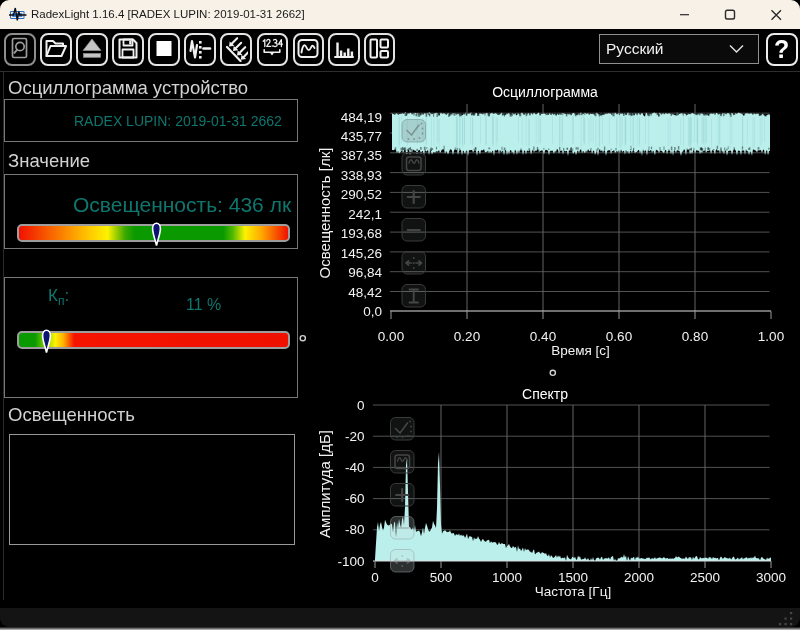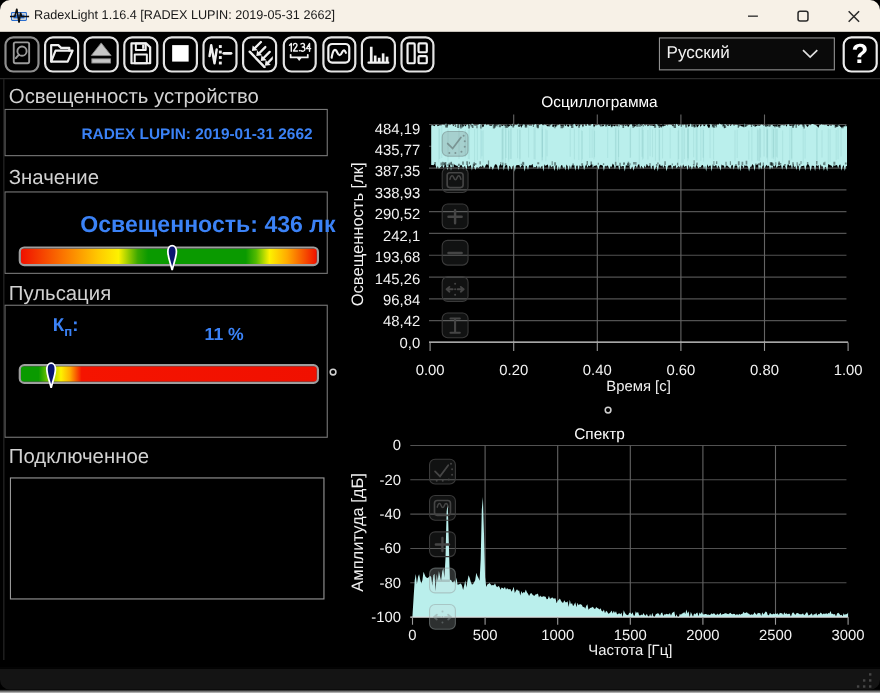--- a/index.html
+++ b/index.html
@@ -13,41 +13,41 @@
 #toolbar { position:absolute; left:0; top:29px; width:800px; height:43px; background:#000;
   border-bottom:1px solid #2e2e2e; }
 #langbox { position:absolute; left:599px; top:5px; width:160px; height:30px;
   border:1.5px solid #909090; background:#0a0a0a; color:#f2f2f2; font-size:15.5px; }
 #langbox span { position:absolute; left:6px; top:5px; }
 #helpbtn { position:absolute; left:766px; top:3.5px; width:31.5px; height:33px;
   border:2px solid #ececec; border-radius:8px; color:#fff; font-size:25px; font-weight:bold;
   text-align:center; line-height:29px; }
 .ghead { position:absolute; color:#d2d2d2; font-size:18.5px; }
 .gbox { position:absolute; border:1px solid #787878; background:#000; }
-.btext { position:absolute; color:#3b82f6; font-weight:bold; font-size:16px; white-space:nowrap;padding-left:40px; }
+.btext { position:absolute; color:#0f766e; font-weight:normal; font-size:16px; white-space:nowrap;padding-left:40px; }
 .gbar { position:absolute; height:18px; width:273px; left:17px; border:2px solid #9e9e9e;
   border-radius:5px; }
 .drop { position:absolute; }
 #statusbar { position:absolute; left:0; top:607px; width:800px; height:20px; background:#141414;
   border-top:1px solid #000; }
 #bottomstrip { position:absolute; left:0; top:627px; width:800px; height:3px;
   background:linear-gradient(#101010,#c8c8c8); }
 .cl { font-size:13.5px; fill:#f2f2f2; font-family:"Liberation Sans", sans-serif; }
 .ct { font-size:14px; fill:#ffffff; font-family:"Liberation Sans", sans-serif; }
 .crot { font-size:15px; fill:#f2f2f2; font-family:"Liberation Sans", sans-serif; }
 </style></head>
 <body>
 <div id="win">
   <div id="titlebar">
     <svg style="position:absolute;left:9px;top:6px" width="18" height="17" viewBox="0 0 18 17">
       <rect x="1" y="5" width="14.5" height="8" rx="1.2" fill="#2a6ed0"></rect>
       <rect x="2.6" y="6.6" width="11.3" height="4.8" fill="none" stroke="#f2ecdc" stroke-width="1.2"></rect>
       <path d="M0,9 H4.5 L6.3,2 L8.3,14.5 L9.7,5.5 L10.7,9 H17.5" fill="none" stroke="#0e0e0c" stroke-width="1.4"></path>
     </svg>
-    <div id="titletext">RadexLight 1.16.4 [RADEX LUPIN: 2019-05-31 2662]</div>
+    <div id="titletext">RadexLight 1.16.4 [RADEX LUPIN: 2019-01-31 2662]</div>
     <svg style="position:absolute;left:670px;top:0" width="130" height="29" viewBox="0 0 130 29">
       <line x1="10" y1="14.7" x2="19" y2="14.7" stroke="#2b2b2b" stroke-width="1.2"></line>
       <rect x="55.5" y="10.2" width="9" height="8.8" rx="1.8" fill="none" stroke="#2b2b2b" stroke-width="1.4"></rect>
       <path d="M101.5,10.3 L111,19.8 M111,10.3 L101.5,19.8" stroke="#2b2b2b" stroke-width="1.4"></path>
     </svg>
   </div>
   <div id="toolbar">
       <div class="tbtn" style="left:4px;border-color:#8e8e8e">
         <svg width="24" height="26" viewBox="0 0 24 26">
           <rect x="4.5" y="2.5" width="14" height="19" rx="1.5" stroke="#9b9b9b" fill="none" stroke-linejoin="round" stroke-linecap="round" stroke-width="1.7"></rect>
@@ -145,45 +145,44 @@
       </div>
     <div id="langbox">
         <span>Русский</span>
       <svg style="position:absolute;right:14px;top:9px" width="15" height="10" viewBox="0 0 15 10">
         <path d="M1,1.5 L7.5,8 L14,1.5" fill="none" stroke="#e0e0e0" stroke-width="1.5"></path>
         </svg>
     </div>
     <div id="helpbtn">?</div>
   </div>
 
-  <div class="ghead" style="left:8px;top:77px">Освещенность устройство</div>
+  <div class="ghead" style="left:8px;top:77px">Осциллограмма устройство</div>
   <div class="gbox" style="left:4px;top:99px;width:294px;height:43px"></div>
   <div class="btext" style="left:34px;top:113px;font-size:14px">RADEX LUPIN: 2019-01-31 2662</div>
 
   <div class="ghead" style="left:8px;top:150px">Значение</div>
   <div class="gbox" style="left:4px;top:174px;width:294px;height:75px"></div>
   <div class="btext" style="left:33px;top:193px;font-size:21px">Освещенность: 436 лк</div>
   <div class="gbar" style="top:224px;background:linear-gradient(to right,
      #f01000 0%, #fb7a00 15%, #ffc800 26%, #fdf200 33%, #3aa800 39.5%, #0a9a00 43%,
      #0a9a00 76%, #52ba00 79.5%, #fdf200 84%, #ffaa00 90%, #f01000 100%)"></div>
   <svg class="drop" style="left:150.5px;top:222px" width="11" height="25" viewBox="0 0 11 25">
       <path d="M5.5,23.5 C3.8,16.5 1.6,11.5 1.6,6.6 C1.6,3.5 3.3,1.2 5.5,1.2 C7.7,1.2 9.4,3.5 9.4,6.6 C9.4,11.5 7.2,16.5 5.5,23.5 Z" fill="#0a1570" stroke="#ffffff" stroke-width="1.6"></path>
     </svg>
 
-  <div class="ghead" style="left:8px;top:256px">Пульсация</div>
   <div class="gbox" style="left:4px;top:277px;width:294px;height:121px"></div>
   <div class="btext" style="left:8px;top:286px;font-size:17px">К<span style="font-size:12px;vertical-align:-4px">п</span>:</div>
   <div class="btext" style="left:146px;top:296px">11 %</div>
   <div class="gbar" style="top:331px;background:linear-gradient(to right,
      #0a9a00 0%, #0a9a00 6%, #8fd000 10%, #fdf200 13.5%, #ffb000 16.5%, #f51400 20.5%, #f01000 100%)"></div>
   <svg class="drop" style="left:41.3px;top:329px" width="11" height="25" viewBox="0 0 11 25">
       <path d="M5.5,23.5 C3.8,16.5 1.6,11.5 1.6,6.6 C1.6,3.5 3.3,1.2 5.5,1.2 C7.7,1.2 9.4,3.5 9.4,6.6 C9.4,11.5 7.2,16.5 5.5,23.5 Z" fill="#0a1570" stroke="#ffffff" stroke-width="1.6"></path>
     </svg>
 
-  <div class="ghead" style="left:8px;top:404px">Подключенное</div>
+  <div class="ghead" style="left:8px;top:404px">Освещенность</div>
   <div class="gbox" style="left:9px;top:434px;width:286px;height:111px;border-color:#989898"></div>
 
   <svg style="position:absolute;left:300px;top:72px" width="500" height="535" viewBox="300 72 500 535">
 
     <text x="545" y="97" text-anchor="middle" class="ct">Осциллограмма</text>
     <line x1="390" y1="113.2" x2="769.5" y2="113.2" stroke="#525252" stroke-width="1"></line>
 <line x1="390" y1="133.0" x2="769.5" y2="133.0" stroke="#525252" stroke-width="1"></line>
 <line x1="390" y1="152.8" x2="769.5" y2="152.8" stroke="#525252" stroke-width="1"></line>
 <line x1="390" y1="172.6" x2="769.5" y2="172.6" stroke="#525252" stroke-width="1"></line>
 <line x1="390" y1="192.4" x2="769.5" y2="192.4" stroke="#525252" stroke-width="1"></line>

